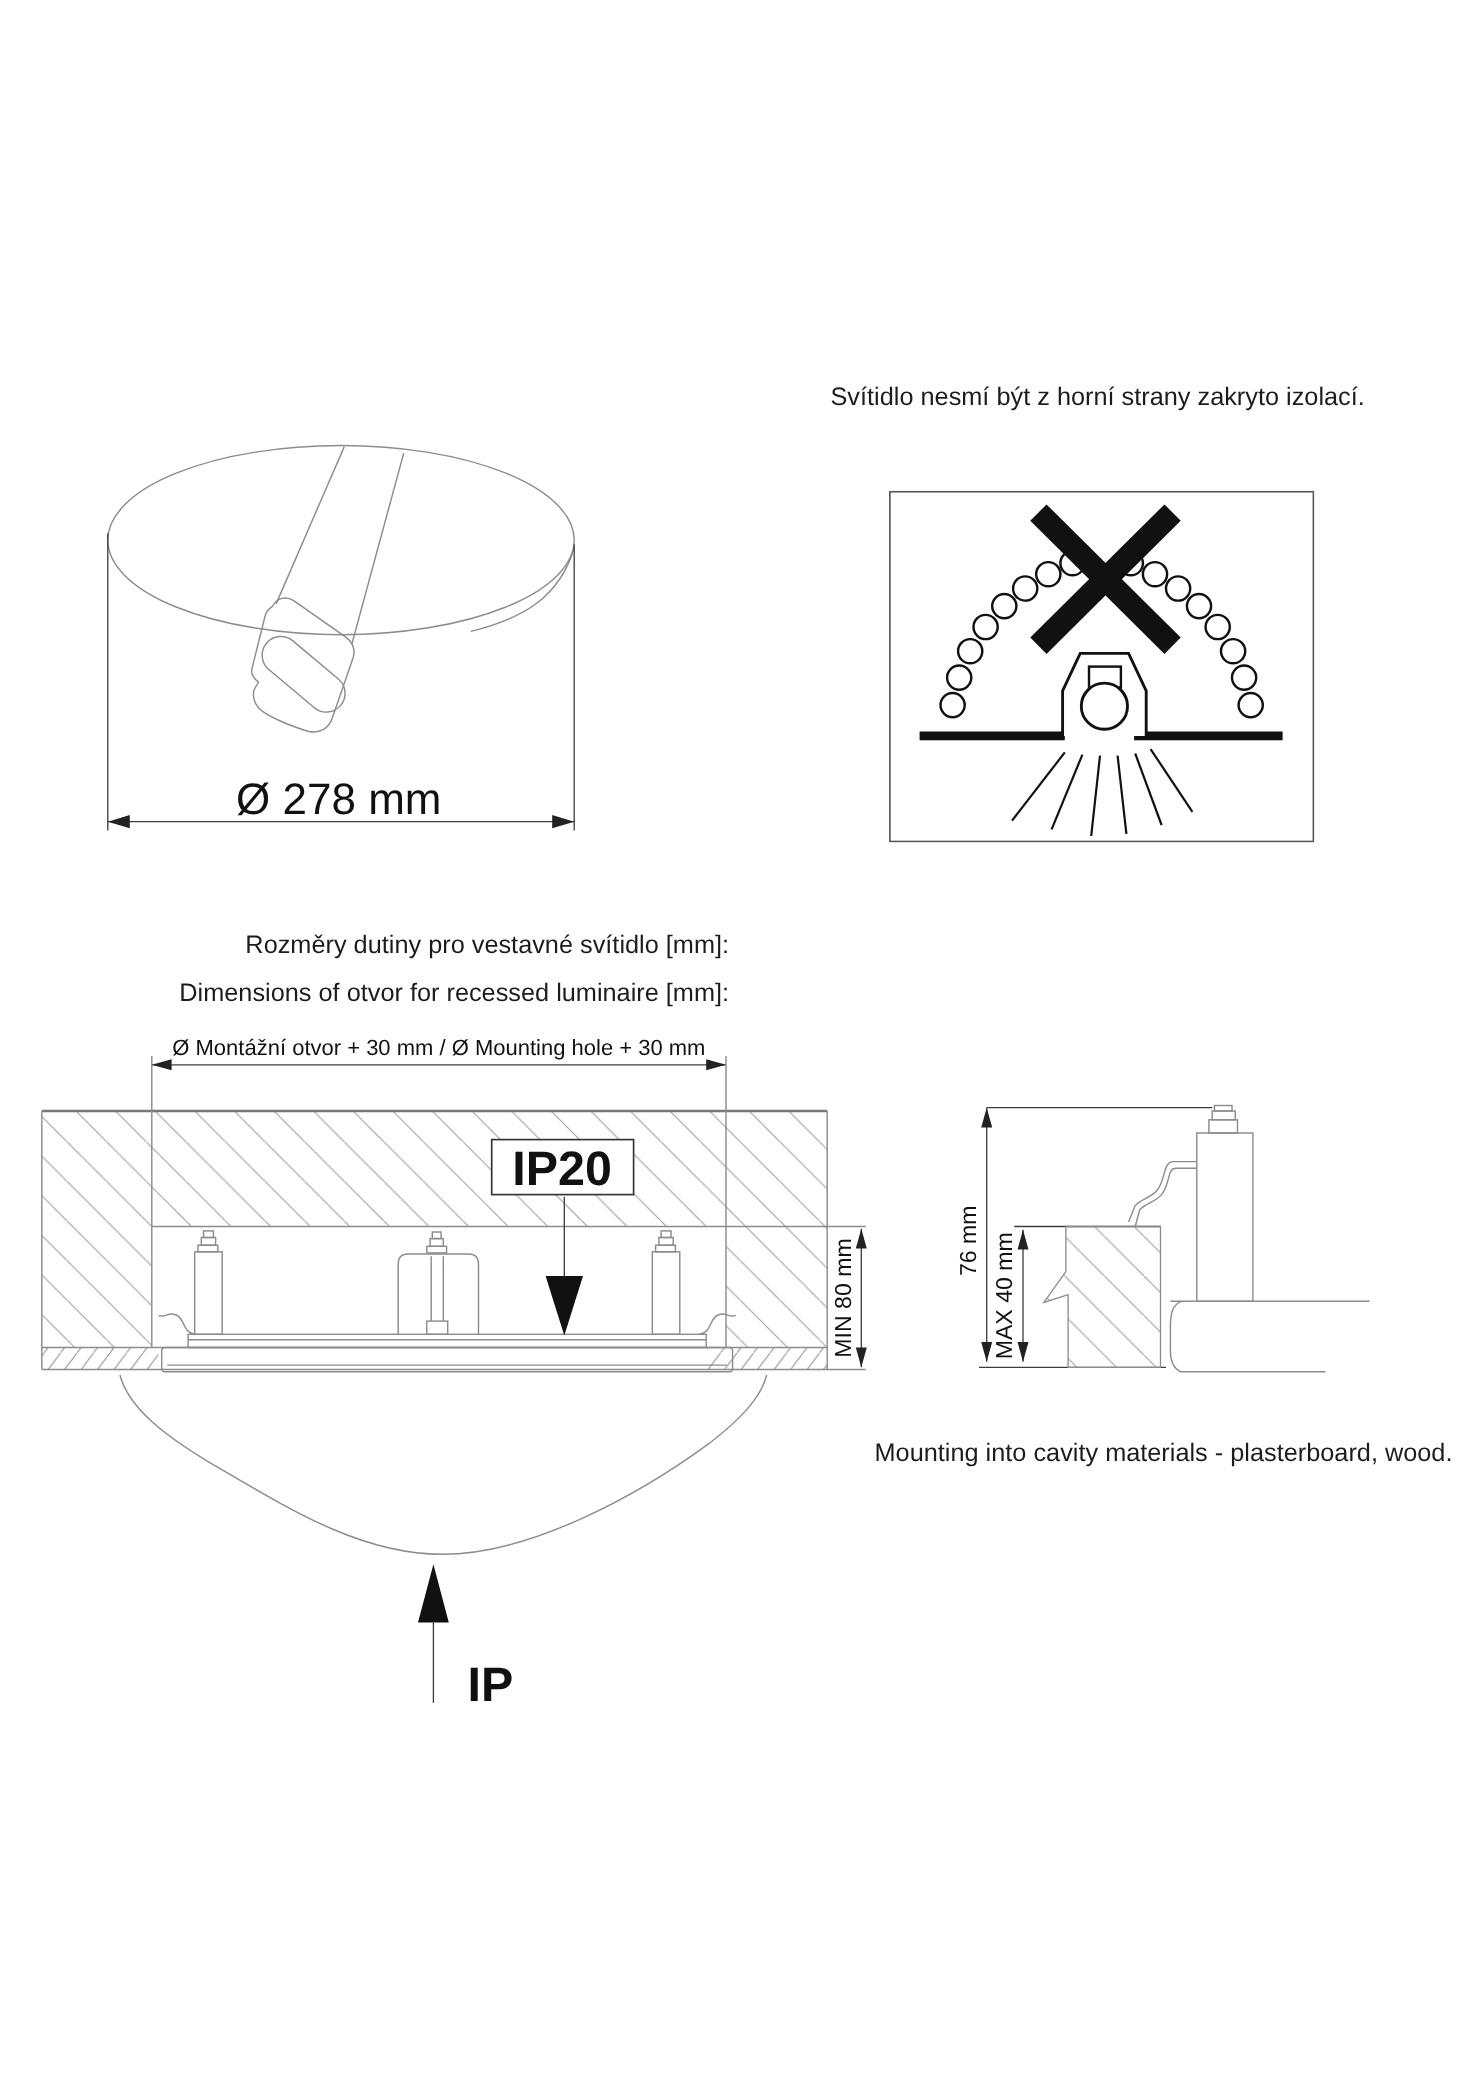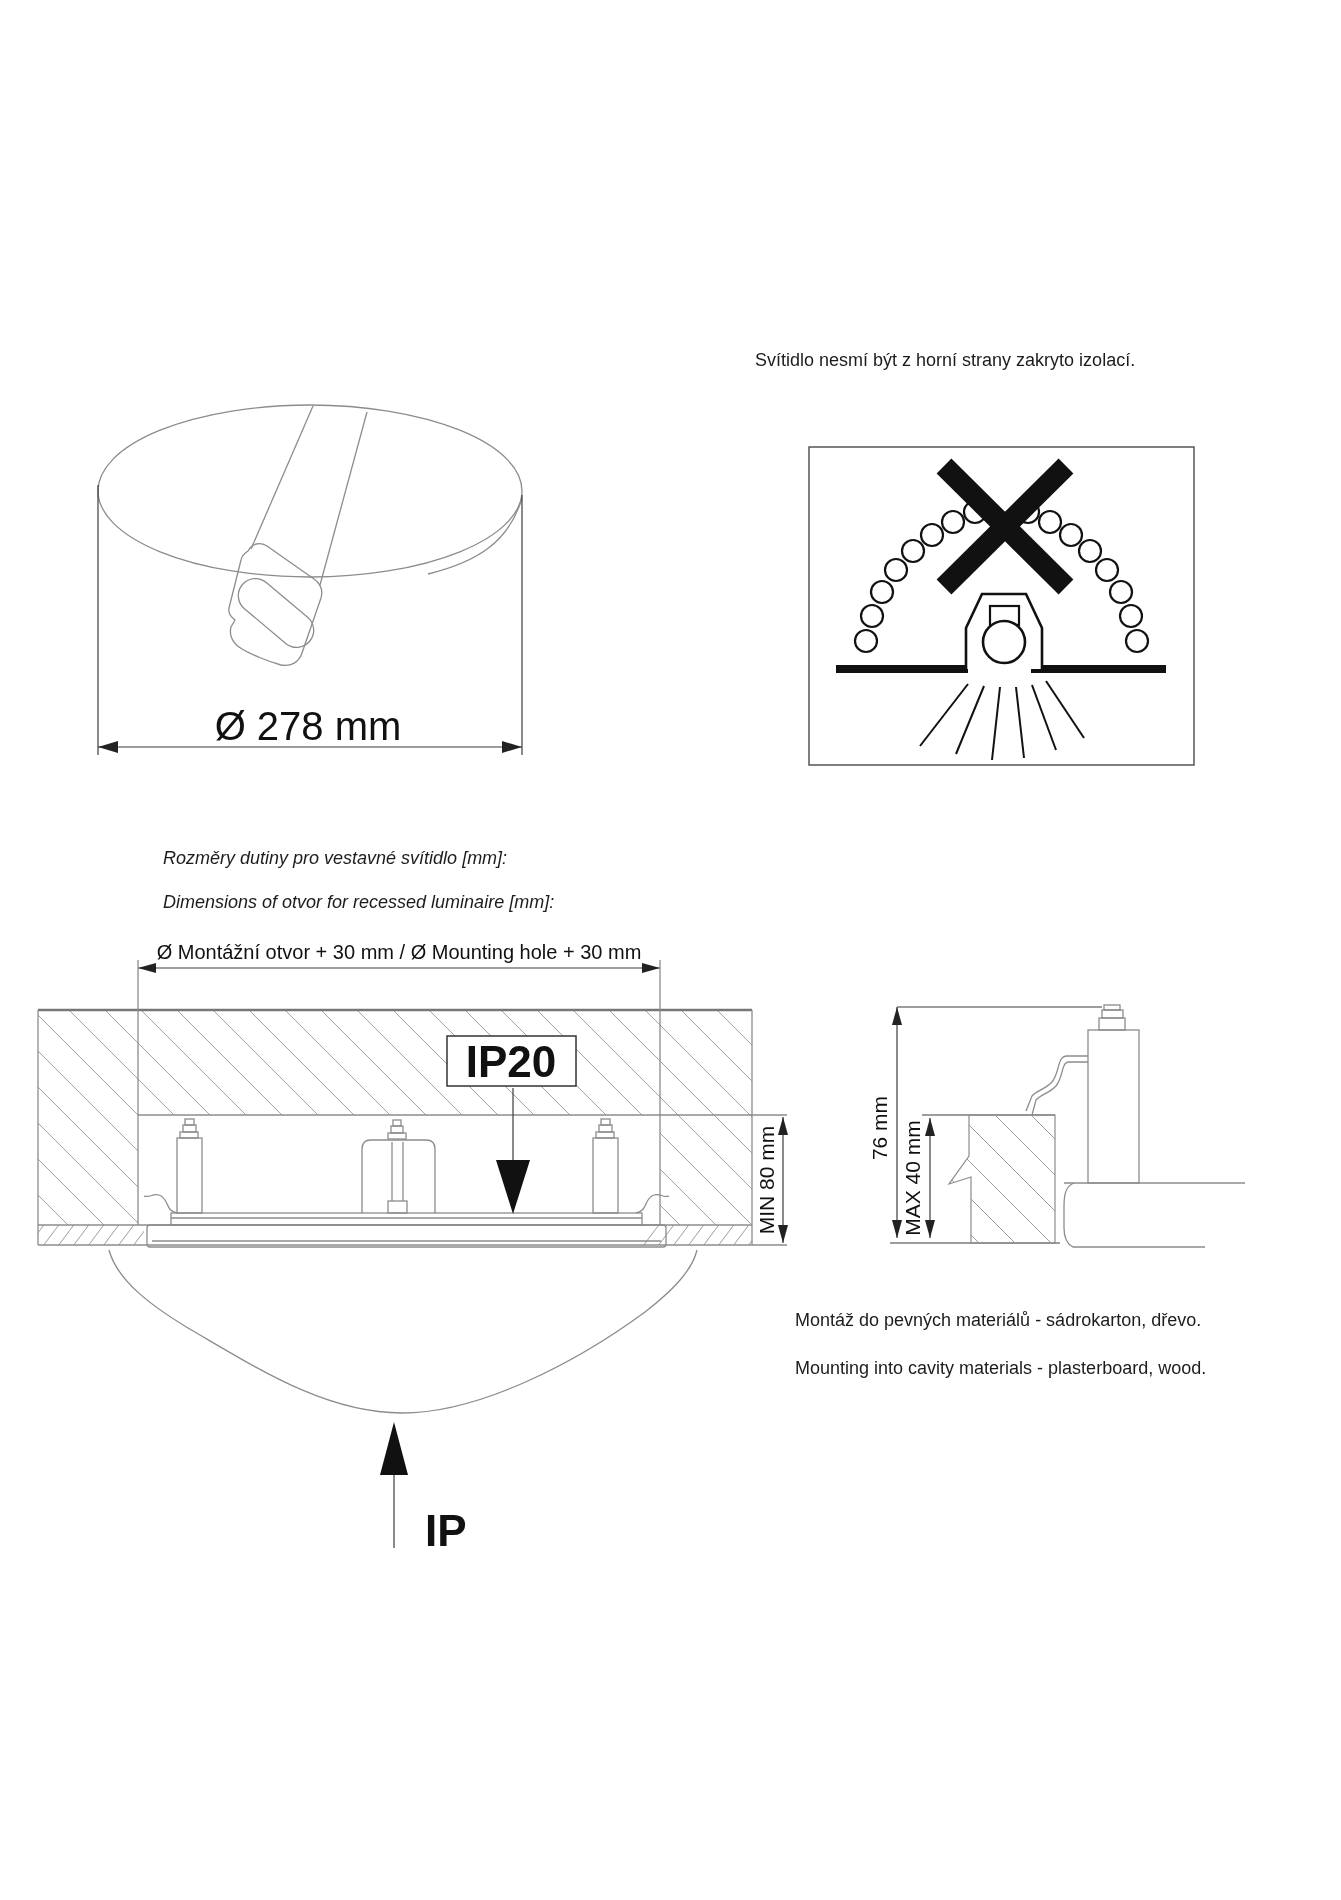--- a/index.html
+++ b/index.html
@@ -1,21 +1,21 @@
 <!DOCTYPE html>
 <html><head>
 <meta charset="utf-8">
 <style>
   html,body{margin:0;padding:0;background:#ffffff;}
   #canvas{
     position:relative;width:1341px;height:1900px;background:#ffffff;overflow:hidden;
     font-family:"Liberation Sans", sans-serif;color:#1c1c1c;
   }
   .abs{position:absolute;}
-  .note{font-size:18px;line-height:45px;white-space:nowrap;color:#1c1c1c;}
+  .note{font-size:23px;line-height:45px;white-space:nowrap;color:#1c1c1c;text-align:right;}
   svg text{font-family:"Liberation Sans", sans-serif;fill:#111;}
   .thin{stroke:#8c8c8c;stroke-width:1.3;fill:none;}
   .dim{stroke:#3d3d3d;stroke-width:1.2;fill:none;}
 </style>
 </head>
 <body>
 
 <div id="canvas">
 
   <svg class="abs" style="left:30px;top:390px;" width="510" height="380" viewBox="0 0 510 380">
@@ -81,21 +81,21 @@
       <line x1="208" y1="241" x2="216" y2="312"></line>
       <line x1="224" y1="239" x2="248" y2="304"></line>
       <line x1="238" y1="235" x2="276" y2="292"></line>
     </g>
     <g stroke="#111" stroke-width="21" stroke-linecap="butt">
       <line x1="136" y1="20" x2="258" y2="141"></line>
       <line x1="258" y1="20" x2="136" y2="141"></line>
     </g>
   </svg>
 
-  <div class="abs note" style="left:163px;top:836px;line-height:44px;font-style:italic;">
+  <div class="abs note" style="left:163px;top:836px;line-height:44px;">
     <div>Rozměry dutiny pro vestavné svítidlo [mm]:</div>
     <div>Dimensions of otvor for recessed luminaire [mm]:</div>
   </div>
 
   <svg class="abs" style="left:25px;top:930px;" width="790" height="640" viewBox="0 0 790 640">
     <defs>
       <pattern id="hA" patternUnits="userSpaceOnUse" width="36" height="36">
         <line x1="0" y1="0" x2="36" y2="36" stroke="#a0a0a0" stroke-width="1"></line>
       </pattern>
       <pattern id="hB" patternUnits="userSpaceOnUse" width="15" height="20">
@@ -225,17 +225,16 @@
       <path d="M228,82 H209 C201,82 204,96 196,106 C190,113 181,114 176,120 L172,135" class="thin"></path>
     </g>
 
     <g>
       <line x1="204" y1="203" x2="385" y2="203" class="thin"></line>
       <path d="M214,203 C206,206 204,214 204,226 L204,248 C204,258 207,264 213,267 H345" class="thin"></path>
     </g>
   </svg>
 
   <div class="abs note" style="left:795px;top:1296px;line-height:48px;">
-    <div>Montáž do pevných materiálů - sádrokarton, dřevo.</div>
     <div>Mounting into cavity materials - plasterboard, wood.</div>
   </div>
 
 </div>
 
 </body></html>

